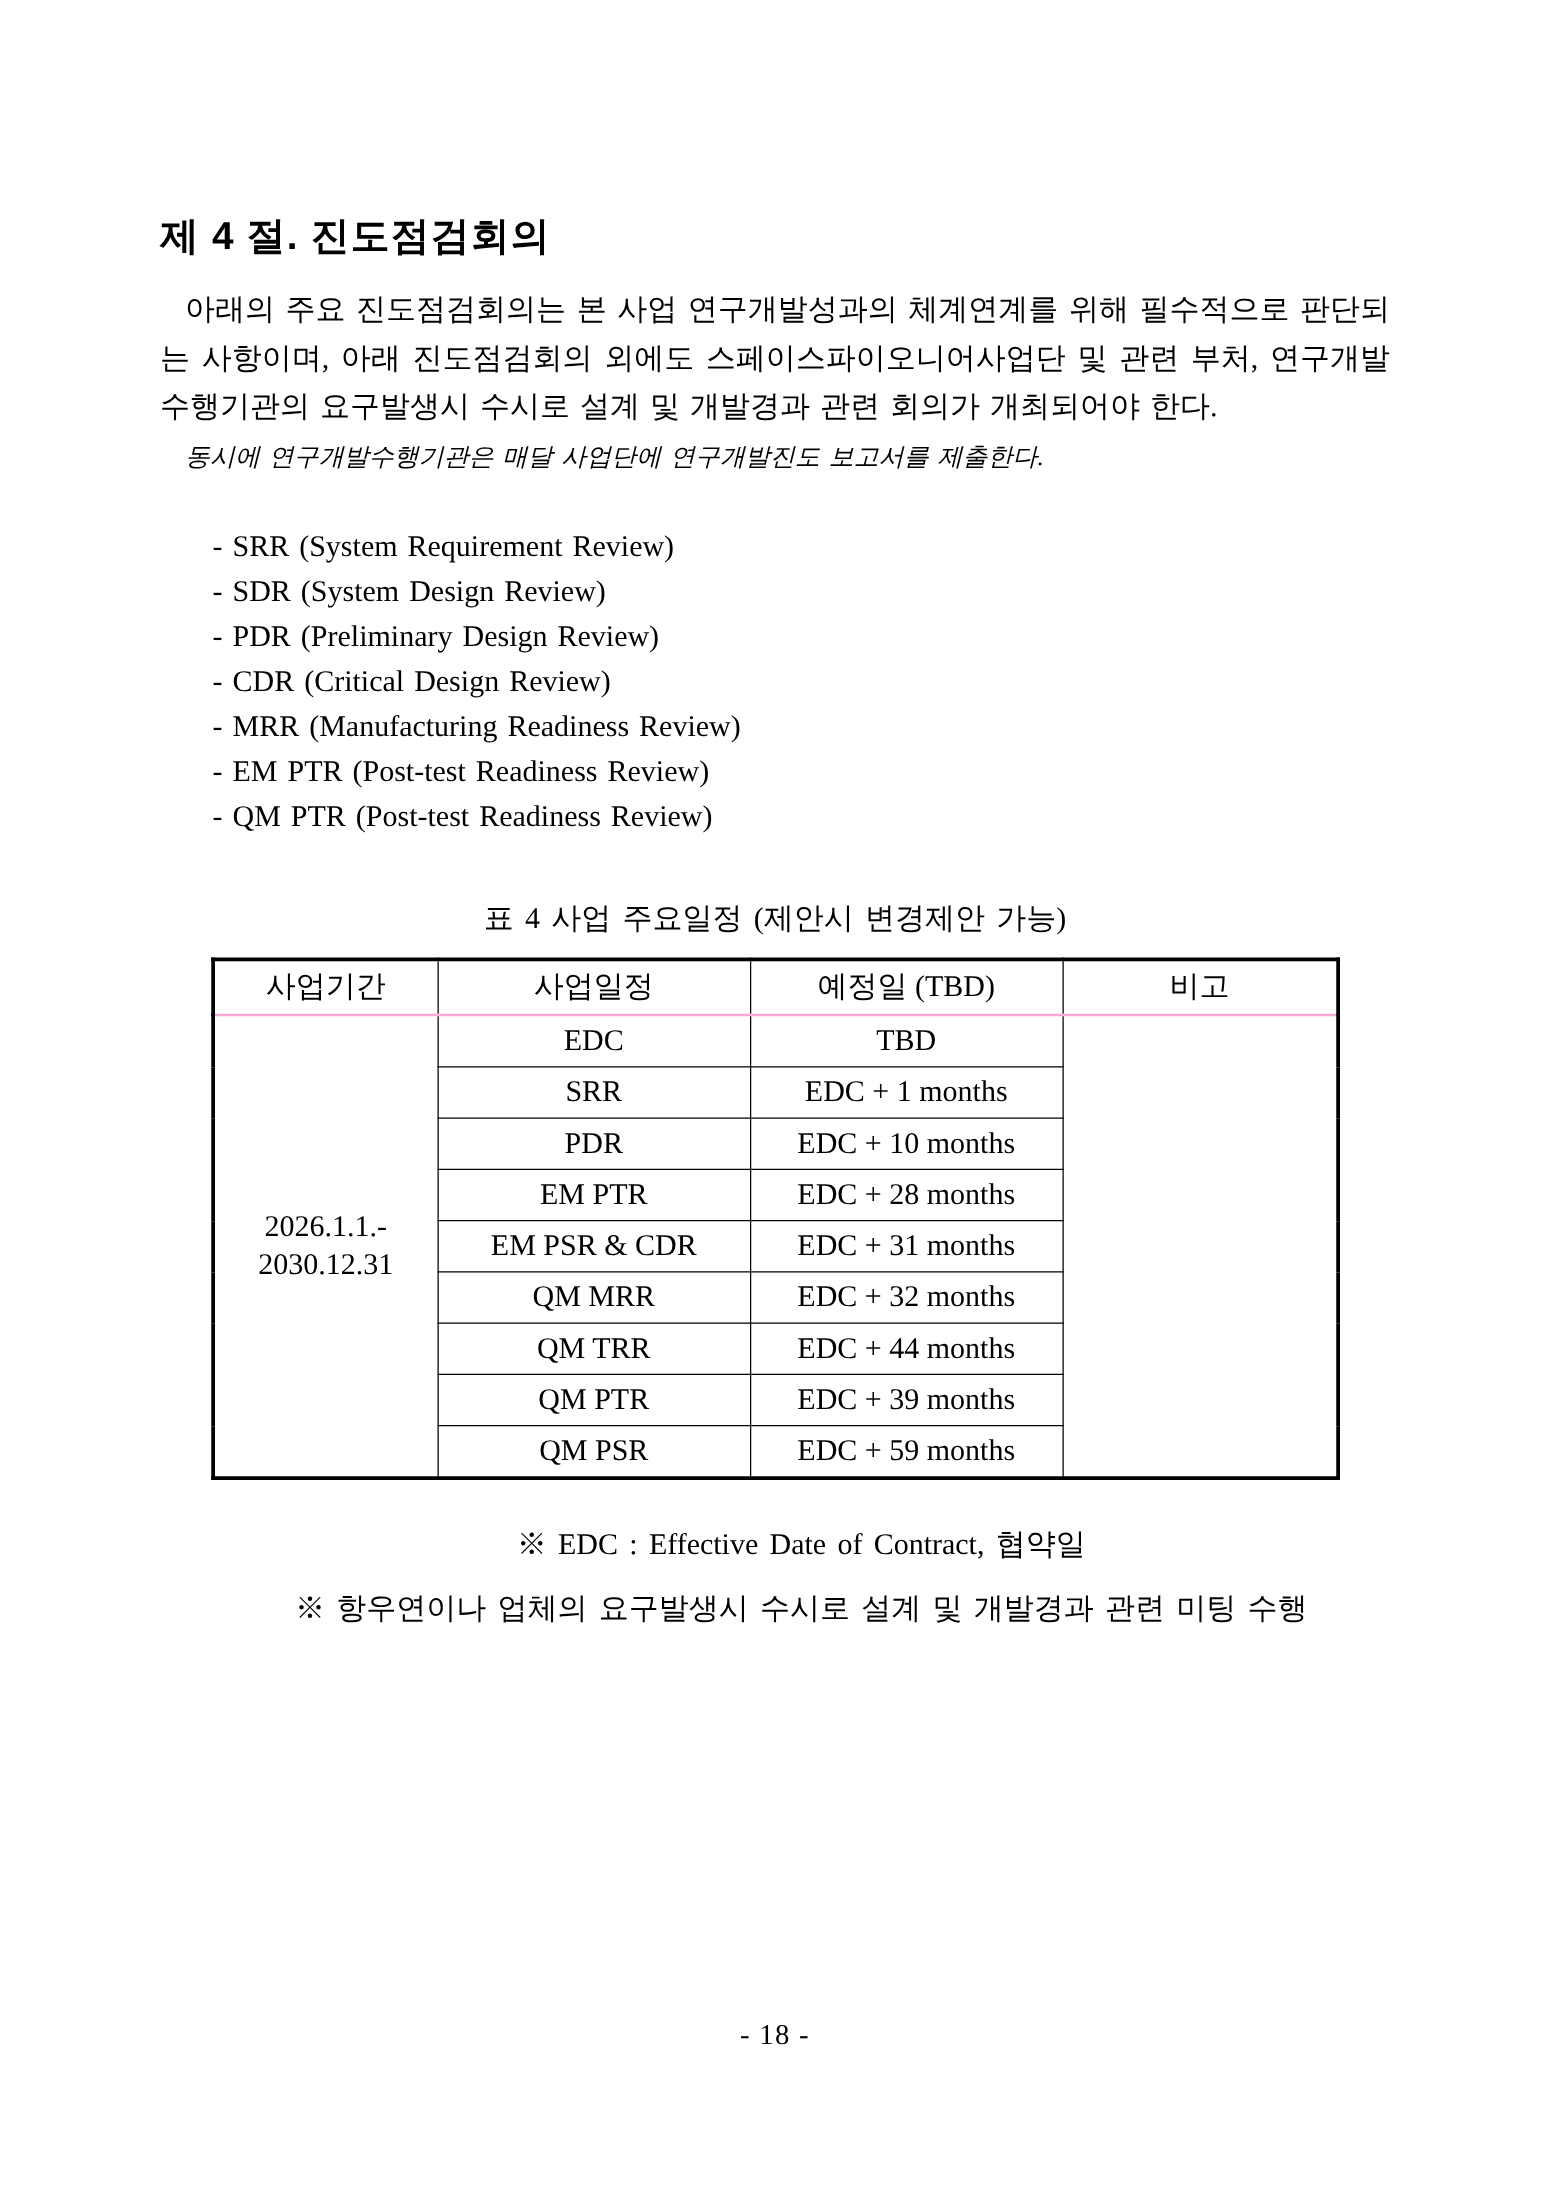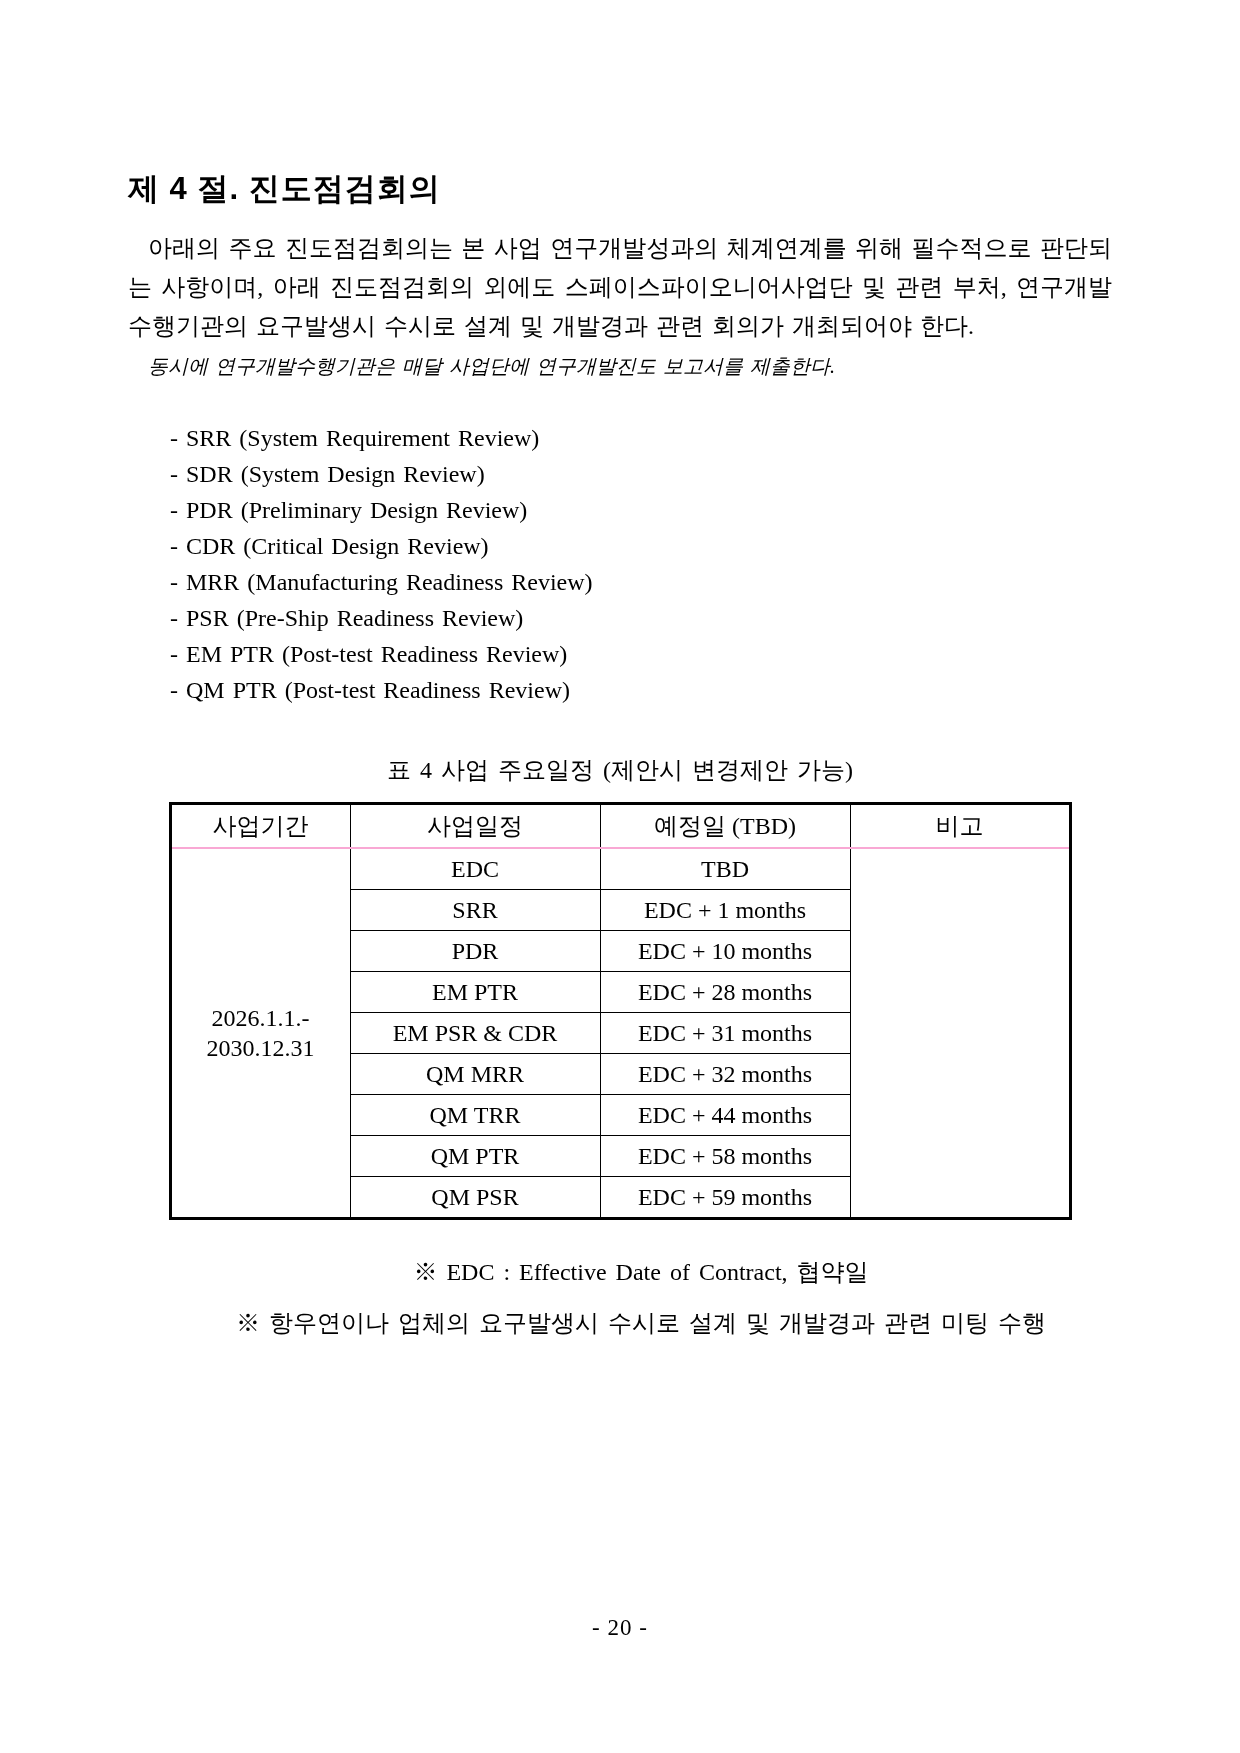--- a/index.html
+++ b/index.html
@@ -131,21 +131,20 @@
 
   <p class="para">아래의 주요 진도점검회의는 본 사업 연구개발성과의 체계연계를 위해 필수적으로 판단되는 사항이며, 아래 진도점검회의 외에도 스페이스파이오니어사업단 및 관련 부처, 연구개발수행기관의 요구발생시 수시로 설계 및 개발경과 관련 회의가 개최되어야 한다.</p>
   <p class="para-single">동시에 연구개발수행기관은 매달 사업단에 연구개발진도 보고서를 제출한다.</p>
 
   <div class="list-block">
     <p class="list-item">- SRR (System Requirement Review)</p>
     <p class="list-item">- SDR (System Design Review)</p>
     <p class="list-item">- PDR (Preliminary Design Review)</p>
     <p class="list-item">- CDR (Critical Design Review)</p>
     <p class="list-item">- MRR (Manufacturing Readiness Review)</p>
-    <p class="list-item">- PSR (Pre-Ship Readiness Review)</p>
     <p class="list-item">- EM PTR (Post-test Readiness Review)</p>
     <p class="list-item">- QM PTR (Post-test Readiness Review)</p>
   </div>
 
   <p class="table-caption">표 4 사업 주요일정 (제안시 변경제안 가능)</p>
 
   <table class="schedule">
     <colgroup>
       <col class="c1">
         <col class="c2">
@@ -189,28 +188,28 @@
       <tr>
         <td>QM MRR</td>
         <td>EDC + 32 months</td>
       </tr>
       <tr>
         <td>QM TRR</td>
         <td>EDC + 44 months</td>
       </tr>
       <tr>
         <td>QM PTR</td>
-        <td>EDC + 58 months</td>
+        <td>EDC + 39 months</td>
       </tr>
       <tr>
         <td>QM PSR</td>
         <td>EDC + 59 months</td>
       </tr>
     </tbody>
   </table>
 
   <div class="notes">
     <p class="note">※ EDC : Effective Date of Contract, 협약일</p>
     <p class="note">※ 항우연이나 업체의 요구발생시 수시로 설계 및 개발경과 관련 미팅 수행</p>
   </div>
 
-  <div class="page-number">- 20 -</div>
+  <div class="page-number">- 18 -</div>
 </div>
 
 </body></html>

